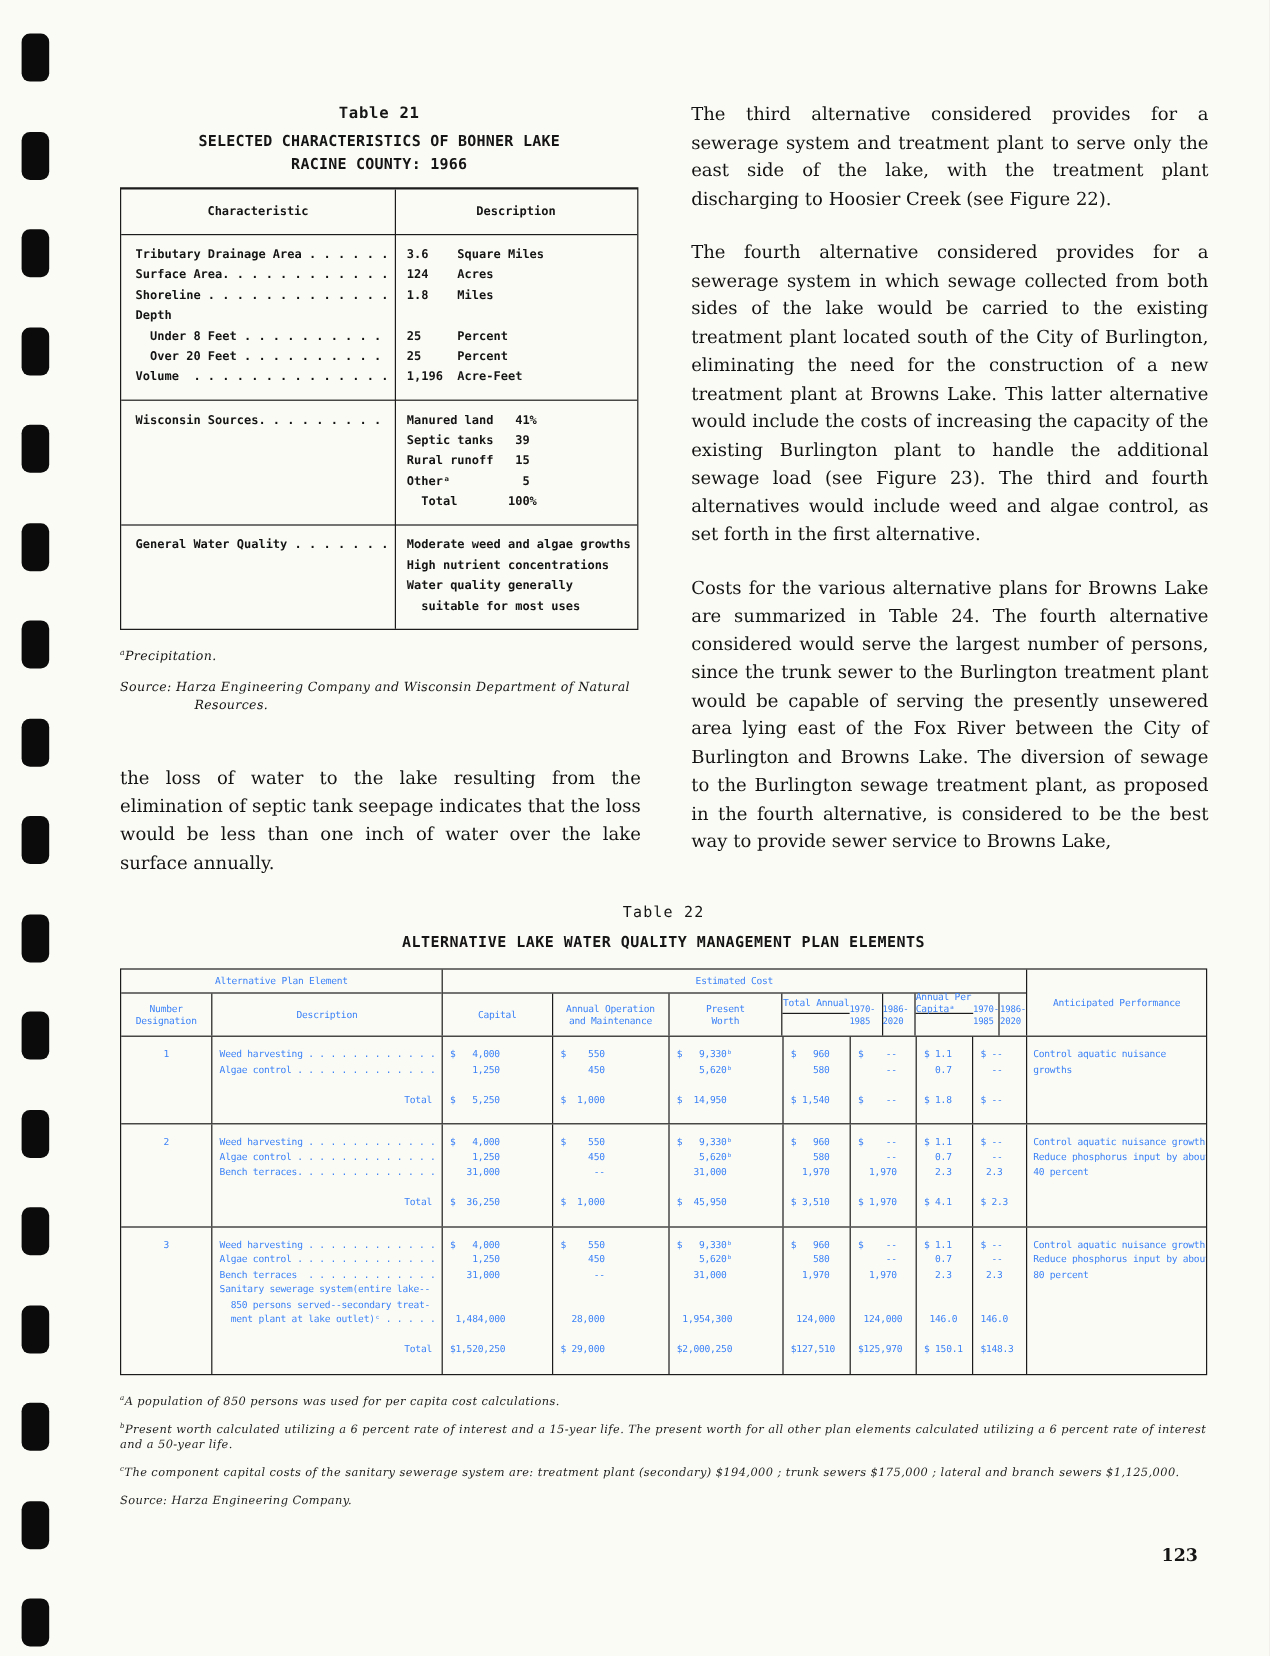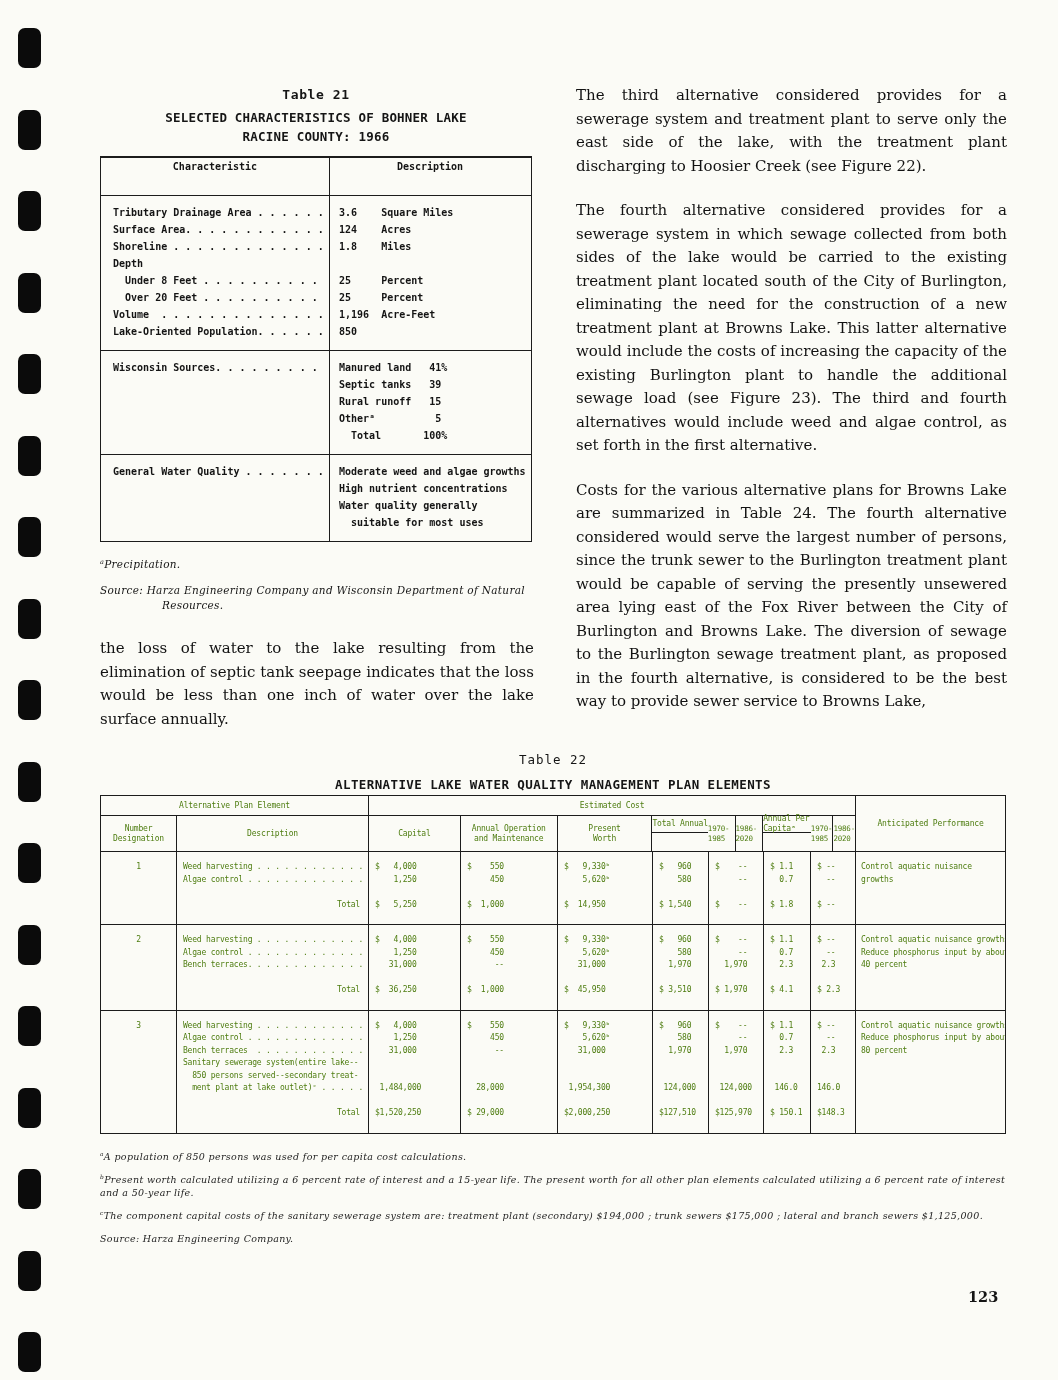--- a/index.html
+++ b/index.html
@@ -10,21 +10,21 @@
   
   .hole { position:absolute; left:18px; width:23px; height:40px; background:#0b0b0b; border-radius:7px; }
 
   
   .t21-wrap { position:absolute; left:100px; top:86px; width:432px; }
   .t21-cap   { font:700 13px/18px "DejaVu Sans Mono", monospace; text-align:center; letter-spacing:.6px; margin-bottom:4px; }
   .t21-title { font:700 12.5px/19px "DejaVu Sans Mono", monospace; text-align:center; letter-spacing:.2px; }
   .t21 { margin-top:10px; border:1px solid #1c1c1c; border-top-width:2.5px; position:relative;
          font:700 10px/17px "DejaVu Sans Mono", monospace; color:#141414; }
   .t21 .vline { position:absolute; top:0; bottom:0; left:228px; width:1px; background:#1c1c1c; }
-  .t21-head { display:flex; height:38px; align-items:flex-start; border-bottom:1px solid #1c1c1c; }
+  .t21-head { display:flex; height:38px; align-items:center; border-bottom:1px solid #1c1c1c; }
   .t21-head .hc1 { width:228px; text-align:center; }
   .t21-head .hc2 { flex:1; text-align:center; }
   .t21-sec { padding:8px 0 10px; }
   .t21-sec + .t21-sec { border-top:1px solid #1c1c1c; }
   .t21-row { display:flex; align-items:flex-start;justify-content:space-between; }
   .t21-row .lab { width:228px; padding-left:12px; white-space:pre; flex-shrink:0; overflow:hidden; }
   .t21-row .des { flex:1; padding-left:10px; overflow:hidden; }
   .t21 .ln { white-space:pre; min-height:17px; }
   .t21-fn  { margin-top:15px; font:italic 10.5px/14px "DejaVu Serif", serif; letter-spacing:.3px; }
   .t21-src { margin-top:12px; font:italic 10.5px/15px "DejaVu Serif", serif; letter-spacing:.3px; }
@@ -34,22 +34,22 @@
   
   .para { font:15px/23.5px "DejaVu Serif", serif; text-align:justify; color:#121212; }
   .left-para { position:absolute; left:100px; top:637px; width:434px; }
   .right-col { position:absolute; left:576px; top:84px; width:431px; }
   .right-col p { margin-bottom:21px; }
 
   
   .t22-wrap { position:absolute; left:100px; top:752px; width:906px; }
   .t22-cap   { font:400 12.5px/16px "DejaVu Sans Mono", monospace; text-align:center; letter-spacing:1px; margin-bottom:8px; }
   .t22-title { font:700 12.5px/17px "DejaVu Sans Mono", monospace; text-align:center; letter-spacing:.4px; }
-  .t22 { margin-top:2px; border:1.5px solid #1c1c1c; font-family:"DejaVu Sans Mono", monospace;
-         color:#4d7c0f; letter-spacing:-.2px; }
+  .t22 { margin-top:14px; border:1.5px solid #1c1c1c; font-family:"DejaVu Sans Mono", monospace;
+         color:#3b82f6; letter-spacing:-.2px; }
   .t22-head { display:flex; border-bottom:1px solid #1c1c1c; font-size:8px; line-height:10px; height:56px; }
   .hl { width:268px; border-right:1px solid #1c1c1c; display:flex; flex-direction:column; }
   .hm { width:487px; border-right:1px solid #1c1c1c; display:flex; flex-direction:column; }
   .hl-top,.hm-top { height:20px; border-bottom:1px solid #1c1c1c; display:flex; align-items:center; justify-content:center; }
   .hl-bot,.hm-bot { flex:1; display:flex; }
   .hcell { display:flex; flex-direction:column; align-items:center; justify-content:center; text-align:center;
            border-right:1px solid #1c1c1c; }
   .hc1 { width:76px; } .hc2 { flex:1; border-right:none; }
   .hc3 { width:92px; } .hc4 { width:97px; } .hc5 { width:95px; }
   .hgrp { display:flex; flex-direction:row; border-right:1px solid #1c1c1c; }
@@ -149,26 +149,20 @@
               <div class="des">
                 <div class="ln">25     Percent</div>
               </div>
             </div>
             <div class="t21-row">
               <div class="lab ln">Volume  . . . . . . . . . . . . . .</div>
               <div class="des">
                 <div class="ln">1,196  Acre-Feet</div>
               </div>
             </div>
-            <div class="t21-row">
-              <div class="lab ln">Lake-Oriented Population. . . . . .</div>
-              <div class="des">
-                <div class="ln">850</div>
-              </div>
-            </div>
           </div>
           <div class="t21-sec">
             <div class="t21-row">
               <div class="lab ln">Wisconsin Sources. . . . . . . . .</div>
               <div class="des">
                 <div class="ln">Manured land   41%</div>
                 <div class="ln">Septic tanks   39</div>
                 <div class="ln">Rural runoff   15</div>
                 <div class="ln">Otherᵃ          5</div>
                 <div class="ln">  Total       100%</div>

